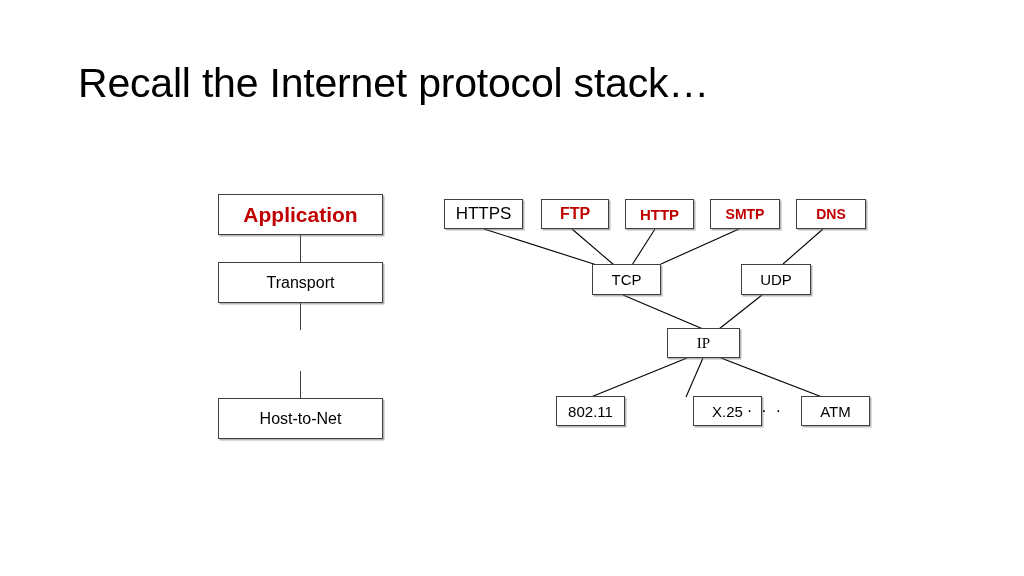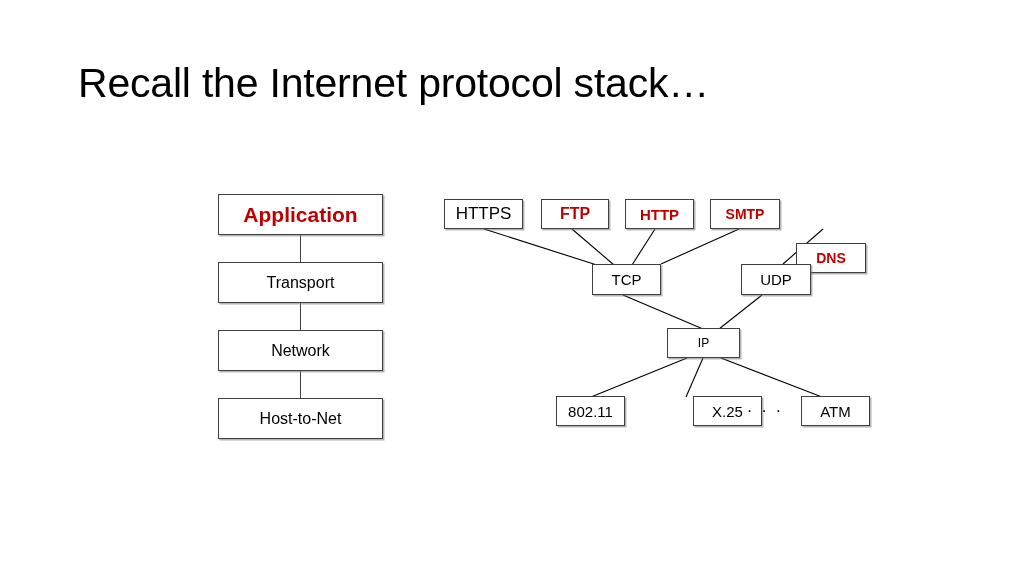--- a/index.html
+++ b/index.html
@@ -87,38 +87,39 @@
   
   .app-box {
     top: 199px;
     height: 30px;
     font-size: 17px;
   }
   #app-https { left: 444px; width: 79px; font-size: 17px; }
   #app-ftp   { left: 541px; width: 68px; font-size: 16px; }
   #app-http  { left: 625px; width: 69px; font-size: 15px; }
   #app-smtp  { left: 710px; width: 70px; font-size: 14px; }
-  #app-dns   { left: 796px; width: 70px; font-size: 14px; margin-top: 44px; }
+  #app-dns   { left: 796px; width: 70px; font-size: 14px; }
 
   
   .transport-box {
     top: 264px;
     height: 31px;
     font-size: 15px;
   }
   #tp-tcp { left: 592px; width: 69px; }
   #tp-udp { left: 741px; width: 70px; }
 
   
   #net-ip {
     left: 667px;
     top: 328px;
     width: 73px;
     height: 30px;
-    font-size: 12px;
+    font-size: 15px;
+    font-family: Liberation Serif, serif;
   }
 
   
   .link-box {
     top: 396px;
     height: 30px;
     font-size: 15px;
   }
   #lk-80211 { left: 556px; width: 69px; }
   #lk-x25   { left: 693px; width: 69px; }
@@ -176,21 +177,20 @@
     <line x1="703" y1="358" x2="686" y2="397"></line>
     <line x1="721" y1="358" x2="822" y2="397"></line>
   </svg>
 
   <div class="node stack-box red" id="stack-0">Application</div>
   <div class="stack-connector" id="conn-0"></div>
 
   <div class="node stack-box" id="stack-1">Transport</div>
   <div class="stack-connector" id="conn-1"></div>
 
-  <div class="node stack-box" id="stack-2">Network</div>
   <div class="stack-connector" id="conn-2"></div>
 
   <div class="node app-box" id="app-https">HTTPS</div>
 
   <div class="node stack-box" id="stack-3">Host-to-Net</div>
   <div class="node app-box red" id="app-ftp">FTP</div>
   <div class="node app-box red" id="app-http">HTTP</div>
   <div class="node app-box red" id="app-smtp">SMTP</div>
   <div class="node app-box red" id="app-dns">DNS</div>
 

